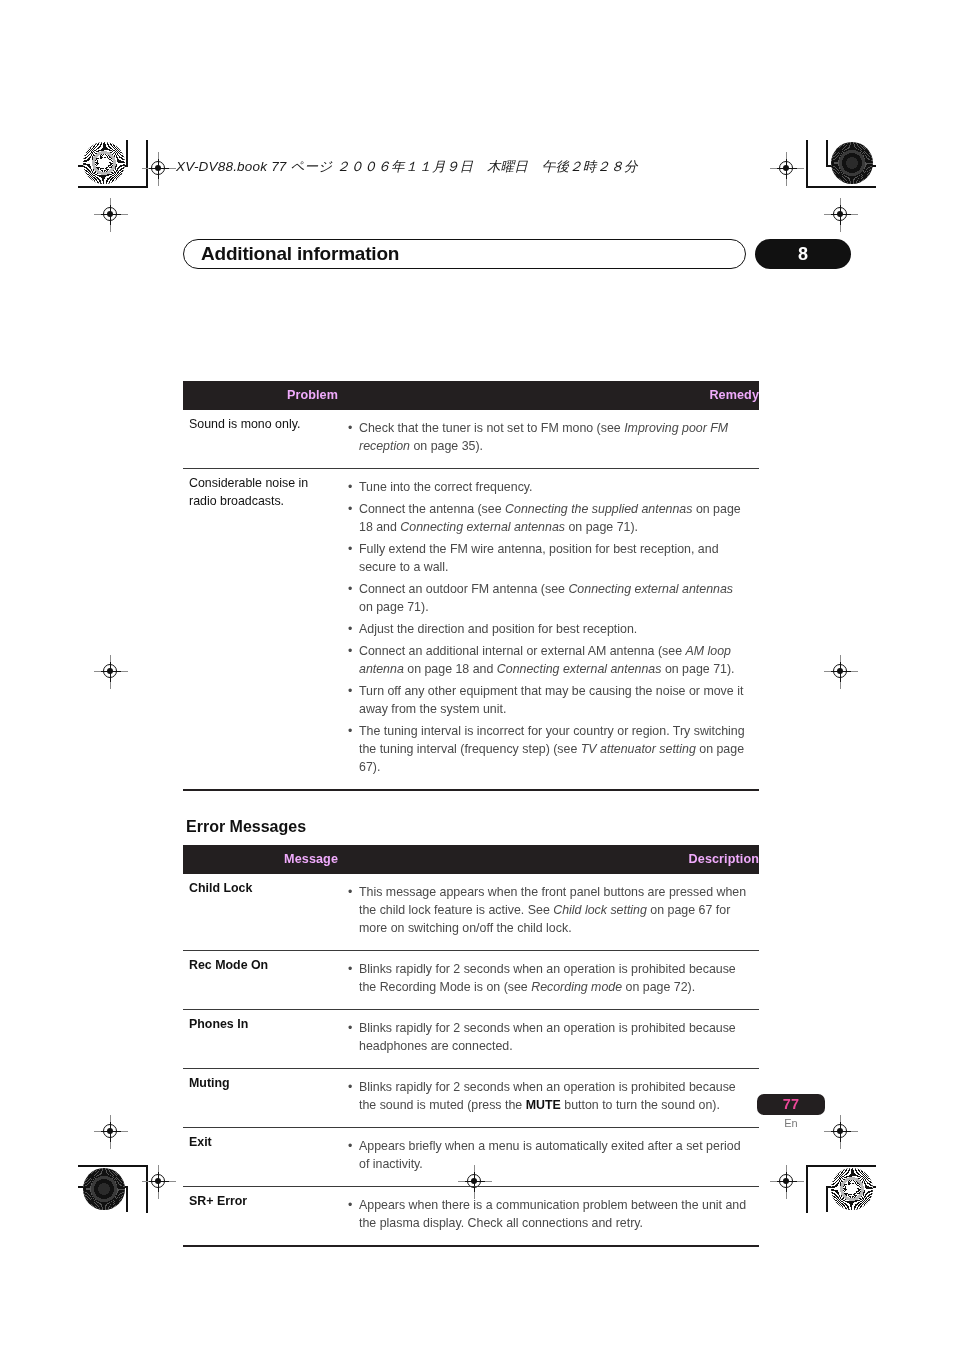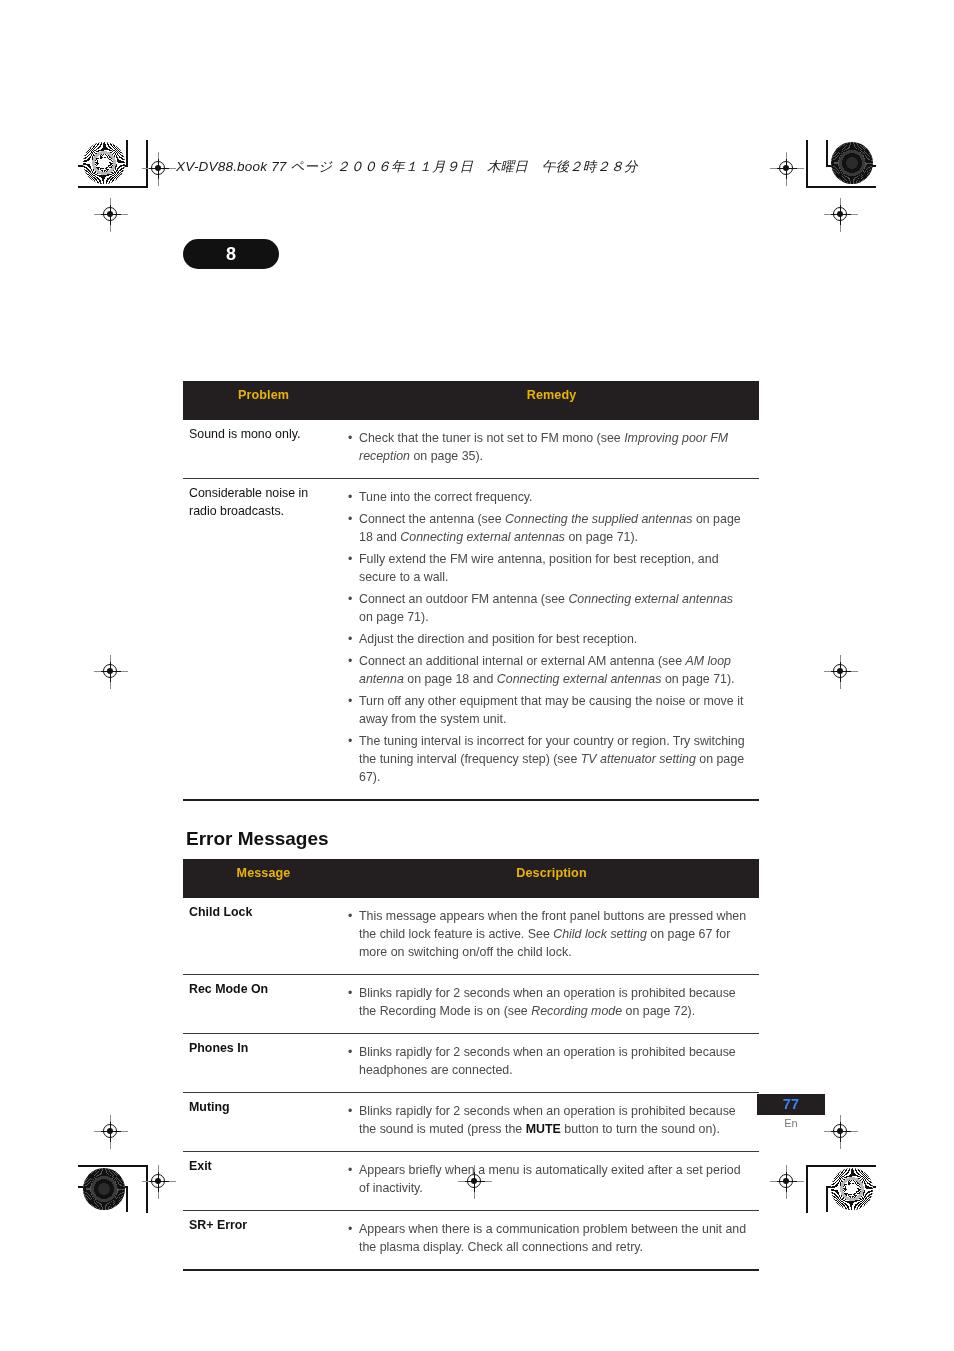--- a/index.html
+++ b/index.html
@@ -134,25 +134,25 @@
     border-collapse: collapse;
     table-layout: fixed;
     font-size: 12.4px;
     line-height: 1.45;
   }
   .doc-table col.c1 { width: 155px; }
   .doc-table col.c2 { width: 421px; }
 
   .doc-table thead th {
     background: #231f20;
-    color: #eab308;
-    text-align: center;
+    color: #f0abfc;
+    text-align: right;
     font-size: 12.6px;
     font-weight: bold;
-    padding: 5px 0 16px 6px;
+    padding: 5px 0 6px 6px;
     letter-spacing: 0.1px;
   }
   .doc-table tbody td {
     border-top: 1px solid #3a3a3a;
     padding: 6px 8px 8px 6px;
     vertical-align: top;
     color: #4a4a4a;
   }
   .doc-table tbody tr:first-child td { border-top: none; }
   .doc-table.tbl-bottom-rule { border-bottom: 2.6px solid #231f20; }
@@ -173,40 +173,40 @@
     content: "\2022";
     position: absolute;
     left: 0;
     top: 0;
   }
 
   em { font-style: italic; }
   strong { font-weight: bold; color:#111; }
 
   .section-heading {
-    font-size: 19px;
+    font-size: 16px;
     font-weight: bold;
     color: #111;
     margin: 27px 0 9px 3px;
   }
 
   .spacer-first { margin-top: 111px; }
 
   
   .page-foot {
     position: absolute;
     left: 757px;
     top: 1094px;
     width: 68px;
     text-align: center;
   }
   .page-foot .num {
     background: #231f20;
-    color: #3b82f6;
-    border-radius: 0;
+    color: #ec4899;
+    border-radius: 7px;
     font-size: 14.5px;
     font-weight: bold;
     padding: 2px 0 3px;
     letter-spacing: 0.3px;
   }
   .page-foot .lang {
     margin-top: 2px;
     font-size: 11px;
     color: #7a7a7a;
   }
@@ -328,20 +328,23 @@
       <div class="ring"></div>
       <div class="dot"></div>
   </div>
 </div>
 
 <div class="book-header">XV-DV88.book  77 ページ  ２００６年１１月９日　木曜日　午後２時２８分</div>
 
 <div class="content">
 
   <div class="chapter-bar">
+    <div class="chapter-title-pill">
+      <span>Additional information</span>
+    </div>
     <div class="chapter-num-pill">8</div>
   </div>
 
   <table class="doc-table tbl-bottom-rule spacer-first">
     <colgroup>
         <col class="c1">
         <col class="c2">
       </colgroup>
     <thead>
       <tr>

